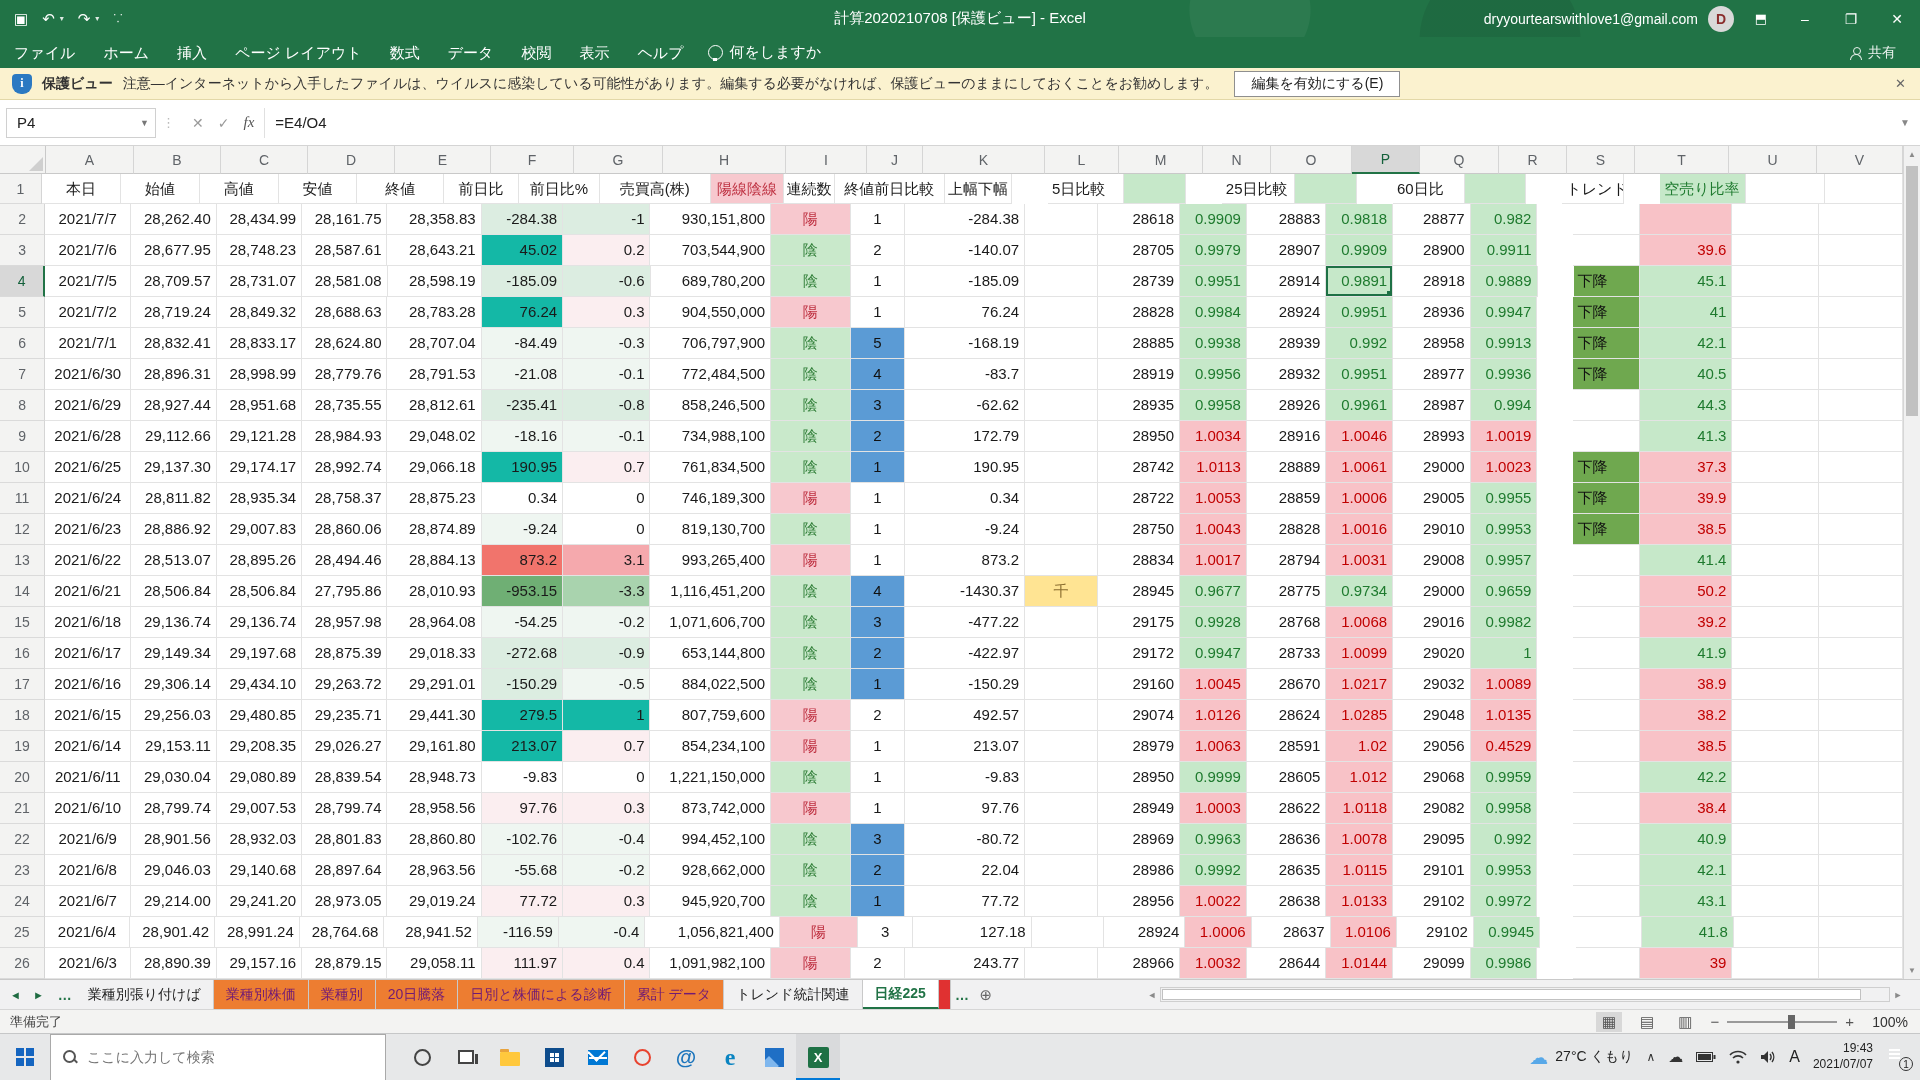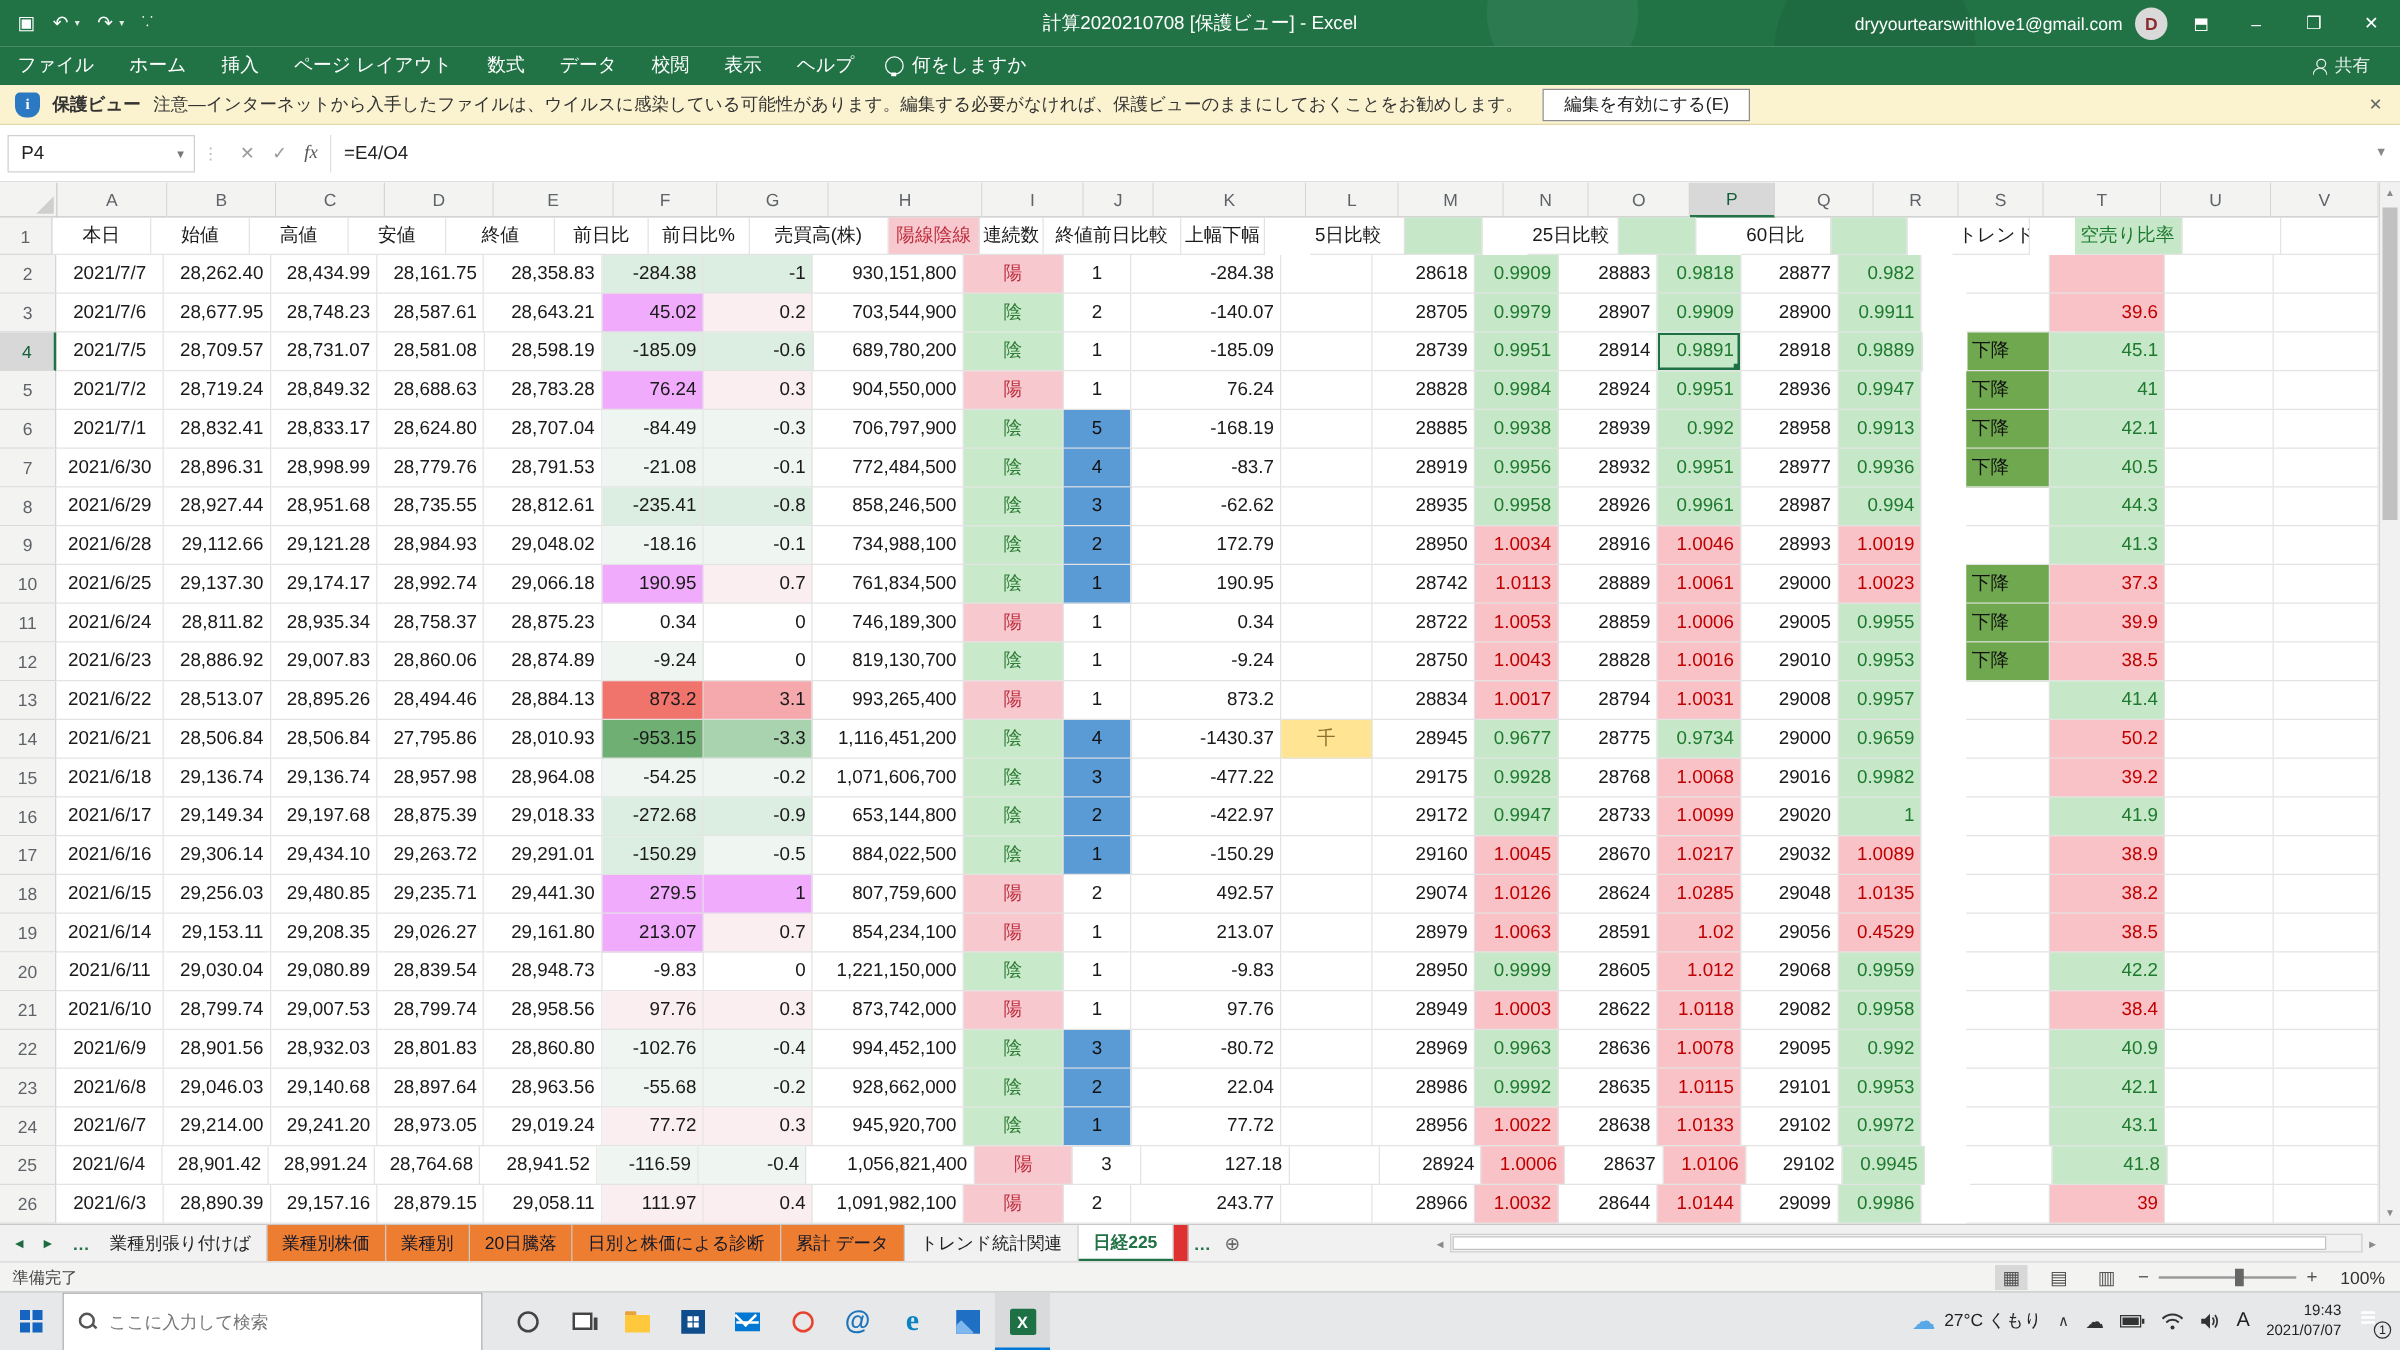--- a/index.html
+++ b/index.html
@@ -71,21 +71,21 @@
   .grow1 { display:flex; height:30px; }
   .rnh { width:46px; text-align:center; font-size:14px; color:#5F6368; background:#F3F3F2;
     border-right:1px solid #D5D5D5; border-bottom:1px solid #DADADA; }
   .grow .rnh { line-height:31px; } .grow1 .rnh { line-height:30px; }
   .rnh.hl { background:#D8D8D8; color:#13603A; border-right:2px solid #217346; }
   .c { border-right:1px solid #E3E3E3; border-bottom:1px solid #E3E3E3; font-size:15px; color:#1a1a1a;
     overflow:hidden; white-space:nowrap; }
   .grow .c { height:31px; line-height:30px; } .grow1 .c { height:30px; line-height:29px; }
   .ar { text-align:right; padding-right:5px; } .ac { text-align:center; } .al { text-align:left; padding-left:4px;margin-left:36px; }
   .g0{background:#EFF6F1} .g1{background:#DCEDE1} .g2{background:#A9D3AE} .g3{background:#6FAF74}
-  .p0{background:#FBEEF0} .p1{background:#f0abfc} .p2{background:#F5A9AD} .p3{background:#F1746C}
+  .p0{background:#FBEEF0} .p1{background:#14b8a6} .p2{background:#F5A9AD} .p3{background:#F1746C}
   .yang{background:#F7C8CE;color:#BE3040} .yin{background:#C9E9CB;color:#2E7D36}
   .jblue{background:#5B9BD5;color:#111}
   .good{background:#C6E8C9;color:#1E7A2E} .bad{background:#F8C2C7;color:#C00000}
   .trendCell{background:#6FA84F;color:#111}
   .senCell{background:#FFE493;color:#8A6D2F}
   .pinkH{background:#F7C8CE;color:#BE3040}
   .greenH{background:#C6E8C9} .greenT{color:#1E7A2E}
   .sel { box-shadow:inset 0 0 0 2px #1E7145; position:relative; }
   .sel::after { content:""; position:absolute; right:0; bottom:0; width:5px; height:5px; background:#1E7145; }
 
@@ -94,21 +94,21 @@
   .vs-up,.vs-dn { position:absolute; left:0; width:16px; height:17px; color:#8a8a8a; font-size:8px; text-align:center; line-height:17px; }
   .vs-up{top:0;} .vs-dn{bottom:0;}
   .vs-thumb { position:absolute; left:2px; top:20px; width:12px; height:250px; background:#C1C1C1; }
 
   
   .sheetbar { position:absolute; left:0; top:979px; width:1920px; height:30px; background:#F1F1F2;
     border-top:1px solid #C9C9C9; display:flex; align-items:stretch; font-size:14px; }
   .snav { display:flex; align-items:center; gap:12px; padding:0 10px; color:#1E6B41; font-size:11px; }
   .sdots { display:flex; align-items:center; color:#217346; padding:0 4px; font-weight:bold; }
   .stab { display:flex; align-items:center; padding:0 12px; border-right:1px solid #C9C9C9; color:#222; white-space:nowrap; }
-  .stab.orange { background:#ED7D31; color:#0f172a; }
+  .stab.orange { background:#ED7D31; color:#701a75; }
   .stab.active { background:#fff; color:#217346; font-weight:bold; border-bottom:2px solid #217346; }
   .stab.red { background:#E03131; width:12px; padding:0; }
   .addsheet { display:flex; align-items:center; justify-content:center; width:26px; color:#666; font-size:15px; }
   .hscroll { position:absolute; right:14px; top:4px; width:762px; height:21px; background:#F1F1F2; display:flex; align-items:center; }
   .hs-l,.hs-r { width:16px; color:#8a8a8a; font-size:9px; text-align:center; }
   .hs-track { flex:1; height:15px; background:#F1F1F2; border:1px solid #CFCFCF; position:relative; }
   .hs-thumb { position:absolute; left:1px; top:1px; bottom:1px; width:96%; background:#fff; border:1px solid #C1C1C1; }
 
   
   .statusbar { position:absolute; left:0; top:1009px; width:1920px; height:24px; background:#F3F3F2;

